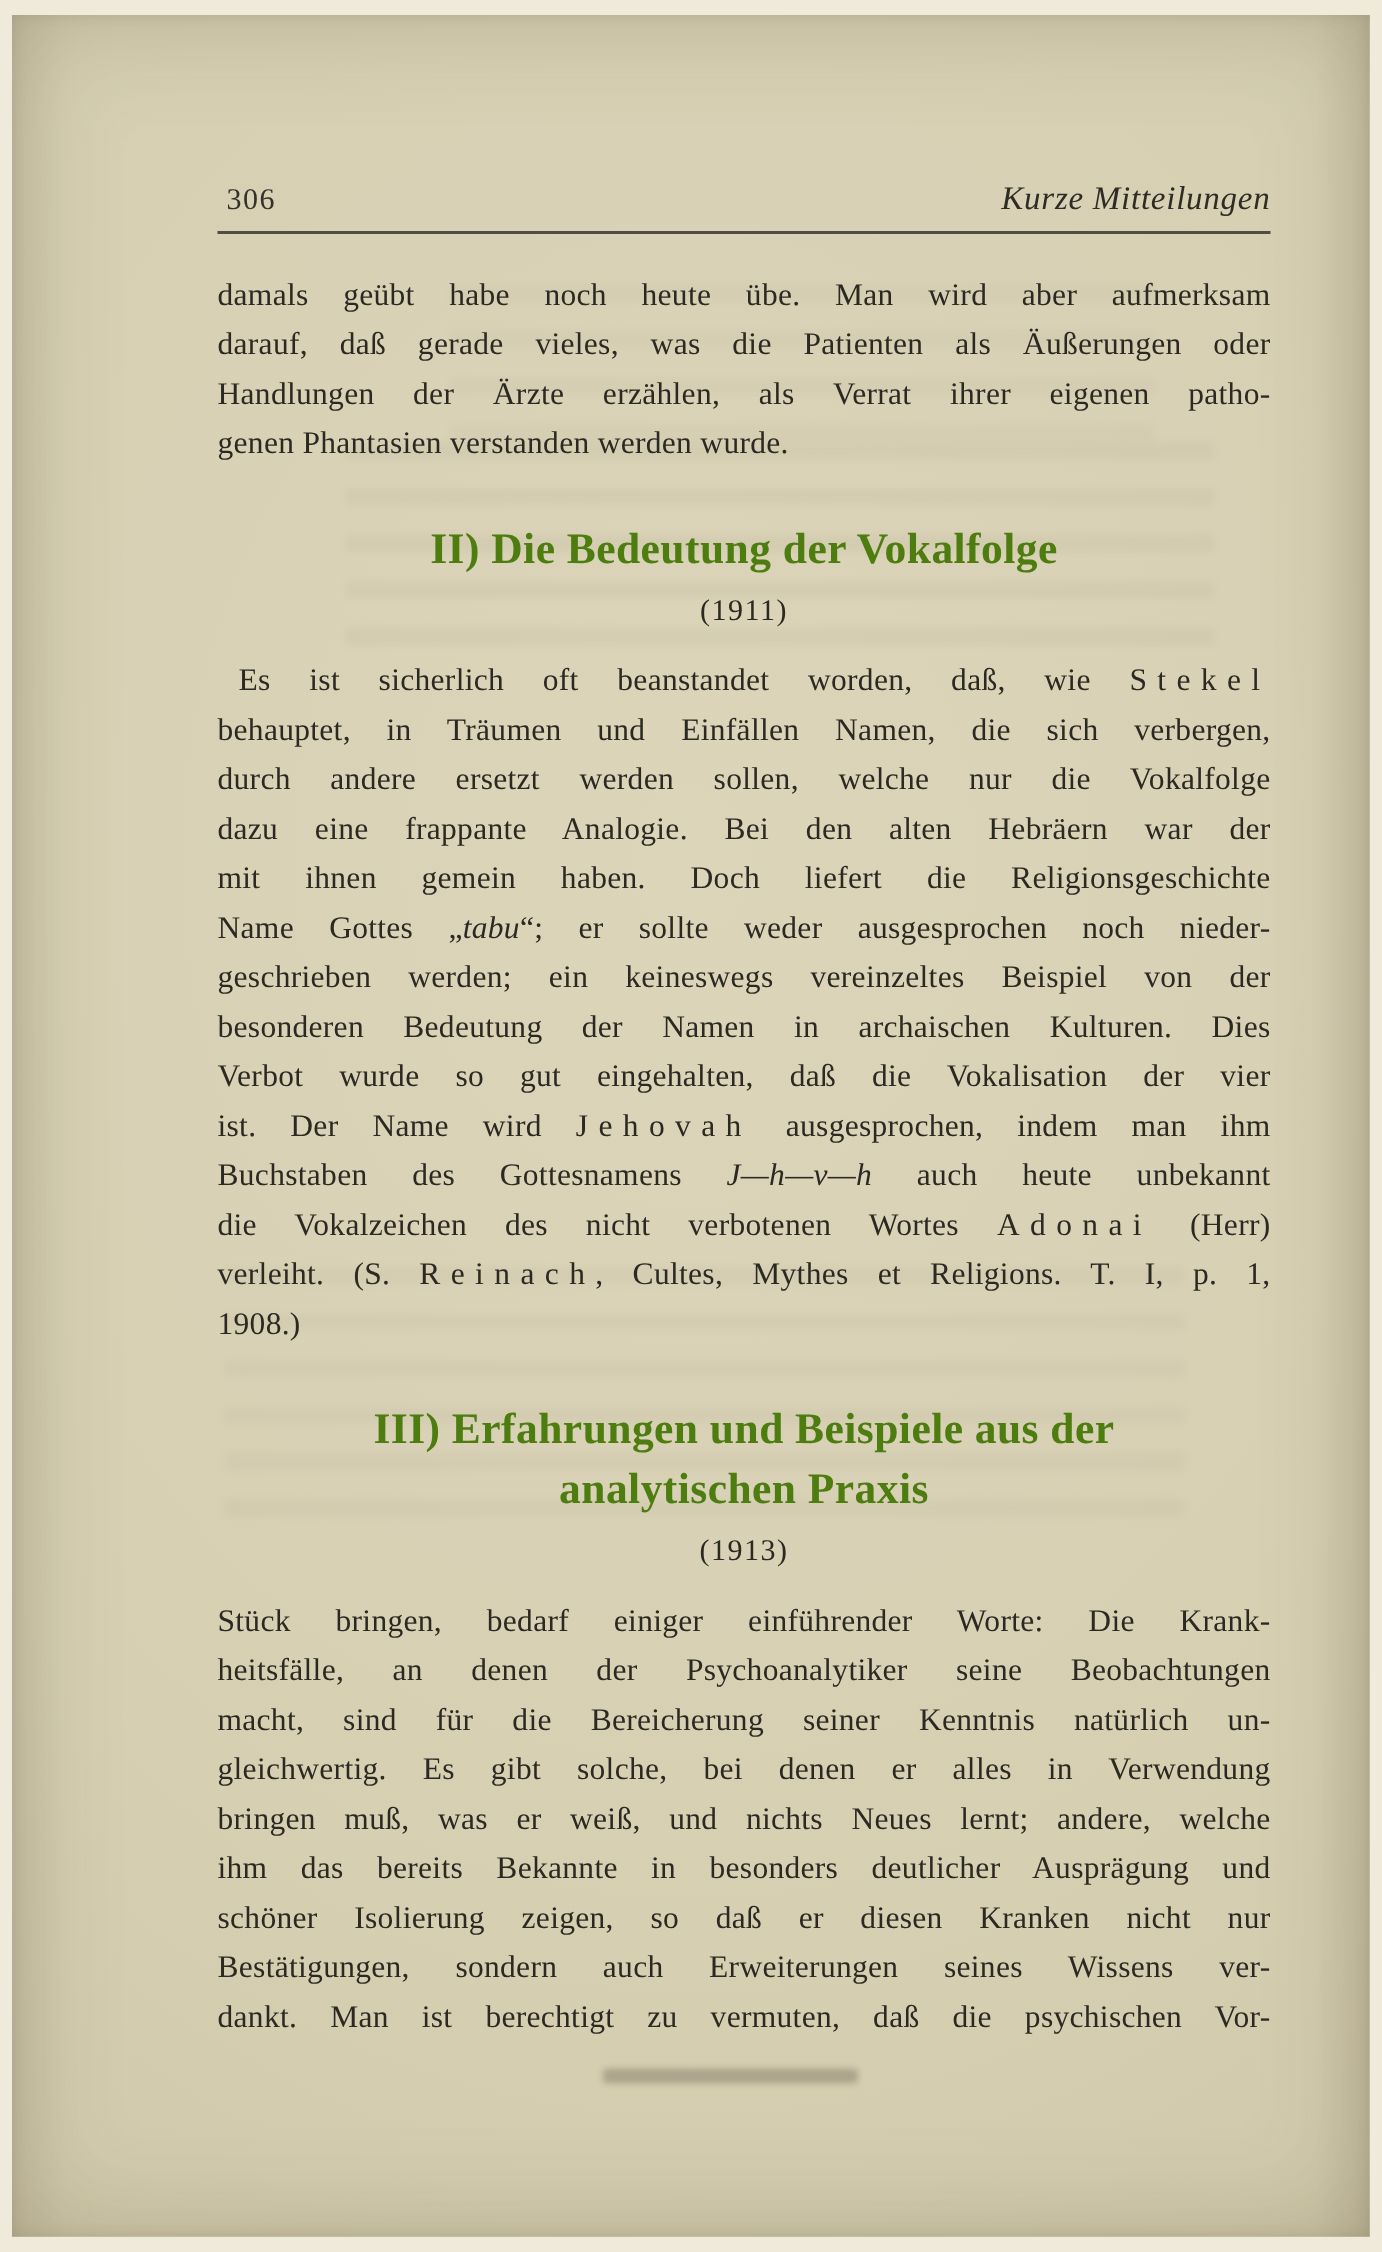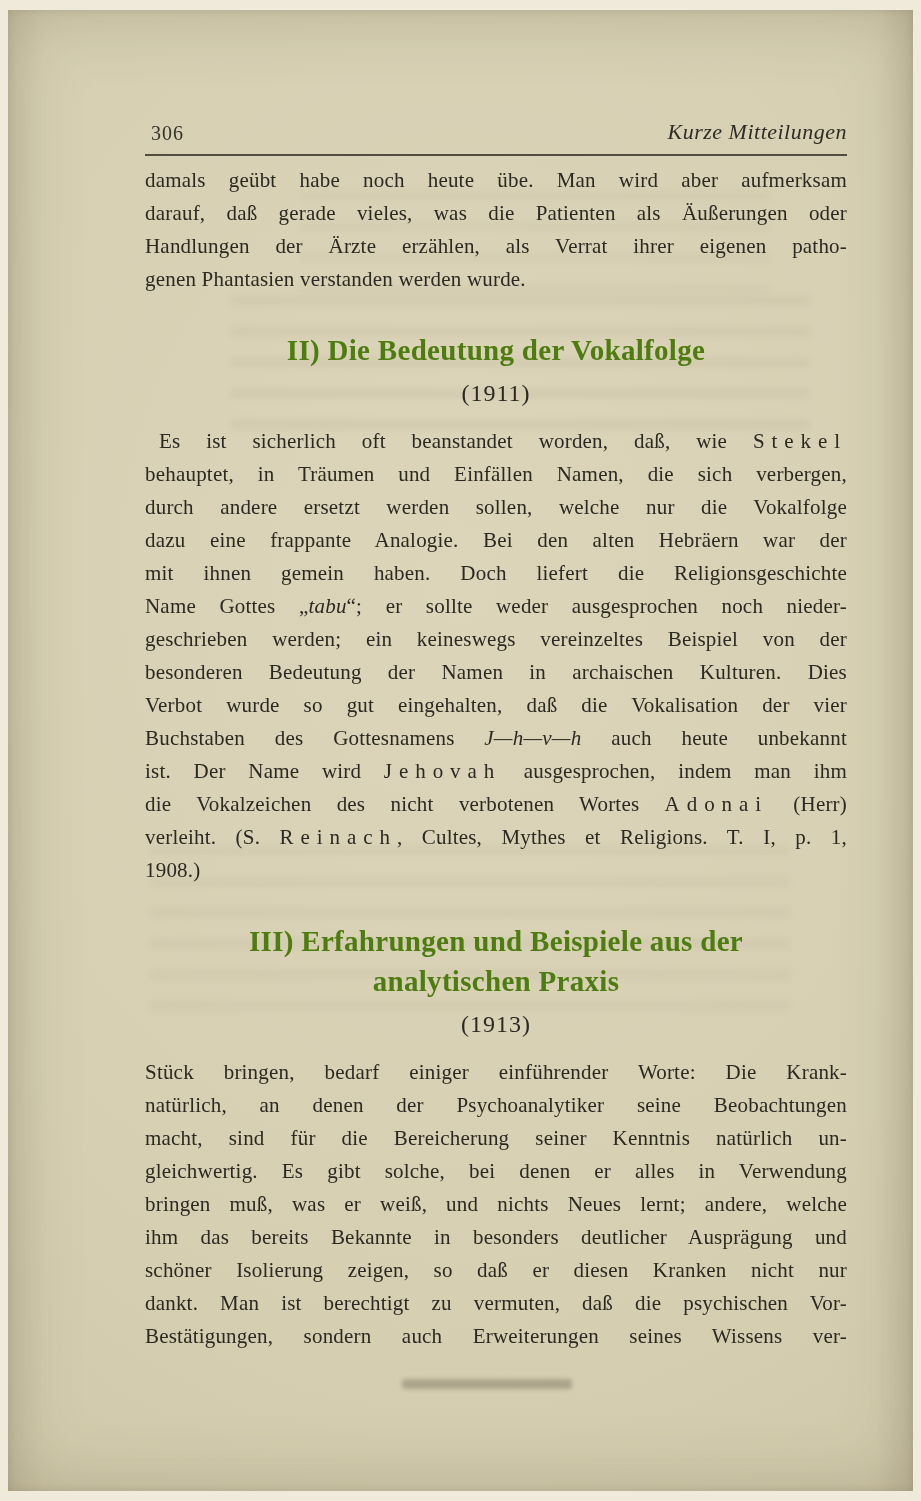--- a/index.html
+++ b/index.html
@@ -23,36 +23,36 @@
   .pageheader{position:relative;height:30px;}
   .pagenum{
     position:absolute;left:6px;top:4px;
     font-size:20px;color:#35322a;letter-spacing:1px;
   }
   .runtitle{
     text-align:right;font-style:italic;font-size:22px;color:#2f2c25;
     letter-spacing:.5px;padding-top:1px;
   }
   .rule{height:2px;background:#3a362c;margin-top:6px;opacity:.85;}
-  .content{margin-top:8px;}
+  .content{margin-top:24px;}
   .paragraph{margin:0;}
   .line{
     font-size:21px;line-height:33px;color:#2c2922;
     text-align:justify;text-align-last:justify;letter-spacing:.2px;
     white-space:normal;
   }
   .line.lastline{text-align-last:left;}
   .line.indent{text-indent:14px;}
   .sp{letter-spacing:.33em;}
   .sec-heading{
     font-size:29px;font-weight:bold;color:#4d7c0f;text-align:center;
     line-height:40px;margin-top:34px;letter-spacing:.3px;
   }
   .sec-year{
-    text-align:center;font-size:24px;color:#2c2922;margin:10px 0 18px;
+    text-align:center;font-size:20px;color:#2c2922;margin:10px 0 18px;
     letter-spacing:1px;
   }
   
   .ghost{position:absolute;pointer-events:none;z-index:2;}
   .ghost-lines{
     background:repeating-linear-gradient(180deg, rgba(86,80,62,.55) 0 11px, rgba(86,80,62,0) 11px 31px);
     filter:blur(3px);
   }
   #ghost-top{left:300px;top:190px;width:470px;height:120px;opacity:.06;}
   #ghost-mid{left:230px;top:295px;width:580px;height:150px;opacity:.09;}
@@ -92,36 +92,36 @@
       <div class="paragraph">
         <div class="line indent">Es ist sicherlich oft beanstandet worden, daß, wie <span class="sp">Stekel</span></div>
         <div class="line">behauptet, in Träumen und Einfällen Namen, die sich verbergen,</div>
         <div class="line">durch andere ersetzt werden sollen, welche nur die Vokalfolge</div>
         <div class="line">dazu eine frappante Analogie. Bei den alten Hebräern war der</div>
         <div class="line">mit ihnen gemein haben. Doch liefert die Religionsgeschichte</div>
         <div class="line">Name Gottes „<i>tabu</i>“; er sollte weder ausgesprochen noch nieder-</div>
         <div class="line">geschrieben werden; ein keineswegs vereinzeltes Beispiel von der</div>
         <div class="line">besonderen Bedeutung der Namen in archaischen Kulturen. Dies</div>
         <div class="line">Verbot wurde so gut eingehalten, daß die Vokalisation der vier</div>
+        <div class="line">ist. Der Name wird <span class="sp">Jehovah</span> ausgesprochen, indem man ihm</div>
         <div class="line">Buchstaben des Gottesnamens <i>J—h—v—h</i> auch heute unbekannt</div>
-        <div class="line">ist. Der Name wird <span class="sp">Jehovah</span> ausgesprochen, indem man ihm</div>
         <div class="line">die Vokalzeichen des nicht verbotenen Wortes <span class="sp">Adonai</span> (Herr)</div>
         <div class="line">verleiht. (S. <span class="sp">Reinach</span>, Cultes, Mythes et Religions. T. I, p. 1,</div>
         <div class="line lastline">1908.)</div>
       </div>
       <div class="sec-heading">
         <div>III) Erfahrungen und Beispiele aus der</div>
         <div>analytischen Praxis</div>
       </div>
       <div class="sec-year">(1913)</div>
       <div class="paragraph">
         <div class="line">Stück bringen, bedarf einiger einführender Worte: Die Krank-</div>
-        <div class="line">natürlich, an denen der Psychoanalytiker seine Beobachtungen</div>
+        <div class="line">heitsfälle, an denen der Psychoanalytiker seine Beobachtungen</div>
         <div class="line">macht, sind für die Bereicherung seiner Kenntnis natürlich un-</div>
         <div class="line">gleichwertig. Es gibt solche, bei denen er alles in Verwendung</div>
         <div class="line">bringen muß, was er weiß, und nichts Neues lernt; andere, welche</div>
         <div class="line">ihm das bereits Bekannte in besonders deutlicher Ausprägung und</div>
         <div class="line">schöner Isolierung zeigen, so daß er diesen Kranken nicht nur</div>
+        <div class="line">Bestätigungen, sondern auch Erweiterungen seines Wissens ver-</div>
         <div class="line">dankt. Man ist berechtigt zu vermuten, daß die psychischen Vor-</div>
-        <div class="line">Bestätigungen, sondern auch Erweiterungen seines Wissens ver-</div>
       </div>
     </div>
 </div>
 
 </body></html>

